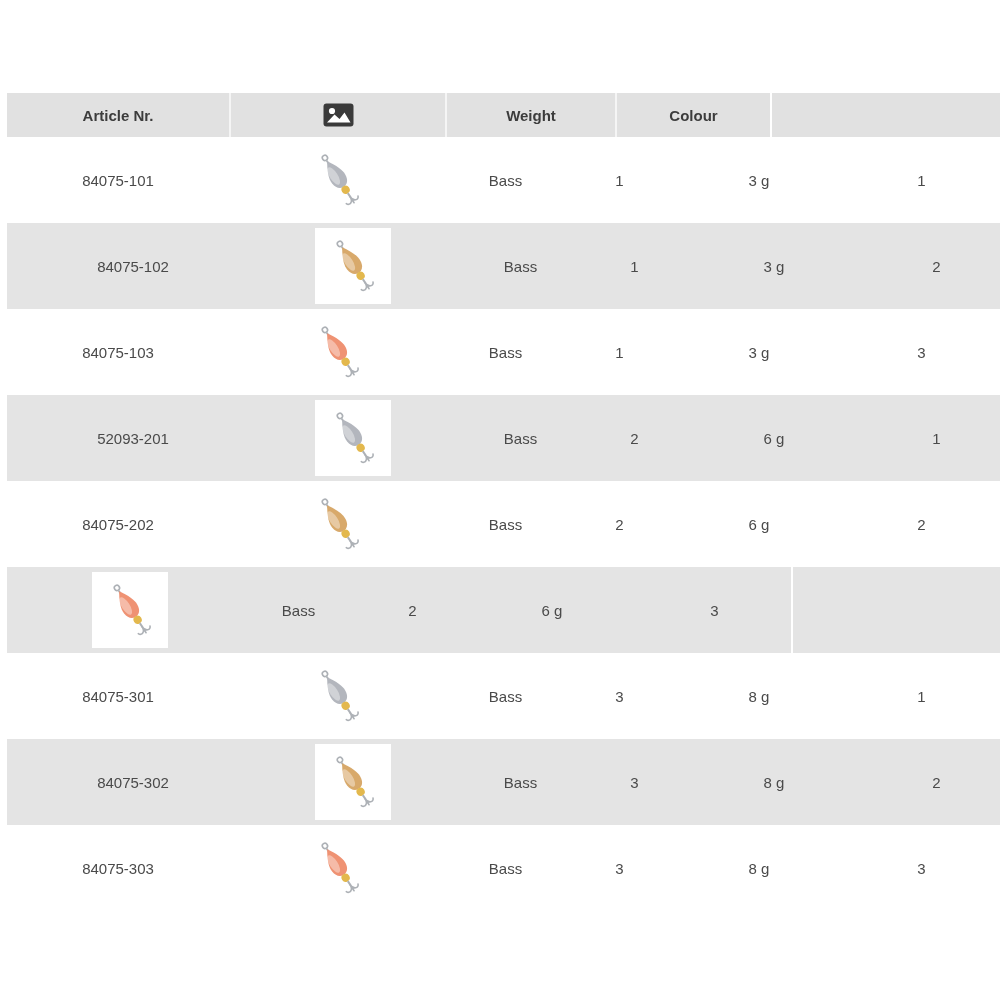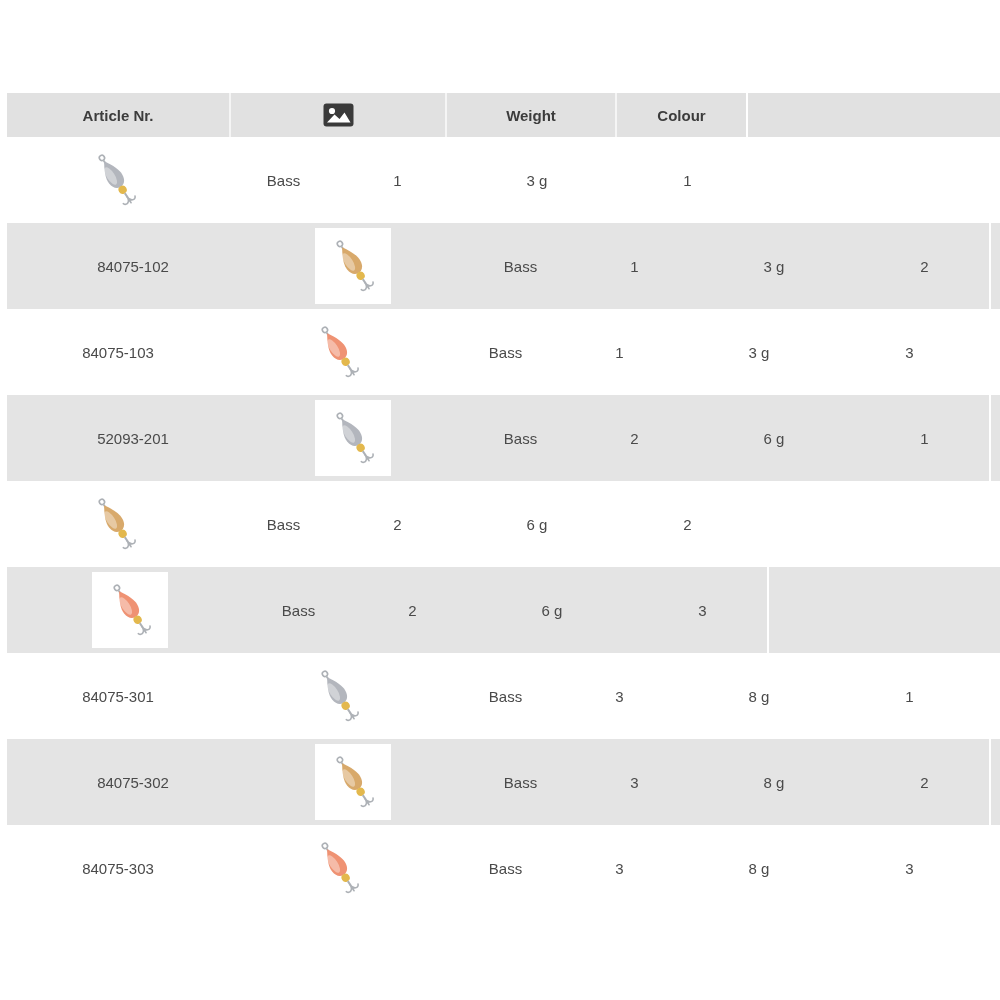--- a/index.html
+++ b/index.html
@@ -50,21 +50,21 @@
     overflow: hidden;
   }
   .cell:first-child { border-left: none; }
   .hrow .cell { border-left-color: rgba(255,255,255,0.65); }
   .hrow .cell:first-child { border-left: none; }
   .c-article { width: 222px; }
   .c-image   { width: 216px; }
   .c-type    { width: 119px; }
   .c-size    { width: 109px; }
   .c-weight  { width: 170px; }
-  .c-colour  { width: 131px; }
+  .c-colour  { width: 155px; }
   .c-sliver  { width: 9px; border-left: 2px solid #ffffff !important; }
   .hrow .cell {
     font-size: 15px;
     font-weight: bold;
     color: var(--header-text);
   }
   .trow .cell {
     font-size: 15px;
     color: var(--row-text);
   }
@@ -89,20 +89,21 @@
         <circle cx="9" cy="8" r="3.1" fill="#ffffff"></circle>
         <path d="M4 19.5 L11.5 11.5 L16.5 16 L21.5 9.5 L27.5 19.5 Z" fill="#ffffff"></path>
       </svg>
     </div>
     <div class="cell c-weight">Weight</div>
     <div class="cell c-colour">Colour</div>
     <div class="cell c-sliver"></div>
   </div>
   <div>
   <div class="trow">
+    <div class="cell c-article">84075-101</div>
     <div class="cell c-image">
       <div class="img-box">
             <svg width="76" height="76" viewBox="0 0 76 76">
               <g transform="rotate(-33 38 36)">
                 <circle cx="38" cy="12" r="2.6" fill="none" stroke="#adb1b6" stroke-width="1.6"></circle>
                 <line x1="38" y1="15" x2="38" y2="20" stroke="#adb1b6" stroke-width="1.8"></line>
                 <path d="M38 16 C 33 24 29.5 31 30 37.5 C 30.5 43.5 34 46.5 38 46.5 C 42 46.5 45.5 43.5 46 37.5 C 46.5 31 43 24 38 16 Z" fill="#b3b6bd"></path>
                 <ellipse cx="35.5" cy="32" rx="4" ry="10" fill="rgba(255,255,255,0.38)"></ellipse>
                 <circle cx="38" cy="50" r="4.1" fill="#e3b84d"></circle>
                 <line x1="38" y1="54" x2="38" y2="59" stroke="#adb1b6" stroke-width="2"></line>
@@ -184,20 +185,21 @@
           </div>
     </div>
     <div class="cell c-type">Bass</div>
     <div class="cell c-size">2</div>
     <div class="cell c-weight">6 g</div>
     <div class="cell c-colour">1</div>
     <div class="cell c-sliver"></div>
   </div>
 
   <div class="trow">
+    <div class="cell c-article">84075-202</div>
     <div class="cell c-image">
       <div class="img-box">
             <svg width="76" height="76" viewBox="0 0 76 76">
               <g transform="rotate(-33 38 36)">
                 <circle cx="38" cy="12" r="2.6" fill="none" stroke="#adb1b6" stroke-width="1.6"></circle>
                 <line x1="38" y1="15" x2="38" y2="20" stroke="#adb1b6" stroke-width="1.8"></line>
                 <path d="M38 16 C 33 24 29.5 31 30 37.5 C 30.5 43.5 34 46.5 38 46.5 C 42 46.5 45.5 43.5 46 37.5 C 46.5 31 43 24 38 16 Z" fill="#d8a96b"></path>
                 <ellipse cx="35.5" cy="32" rx="4" ry="10" fill="rgba(255,255,255,0.38)"></ellipse>
                 <circle cx="38" cy="50" r="4.1" fill="#e3b84d"></circle>
                 <line x1="38" y1="54" x2="38" y2="59" stroke="#adb1b6" stroke-width="2"></line>

